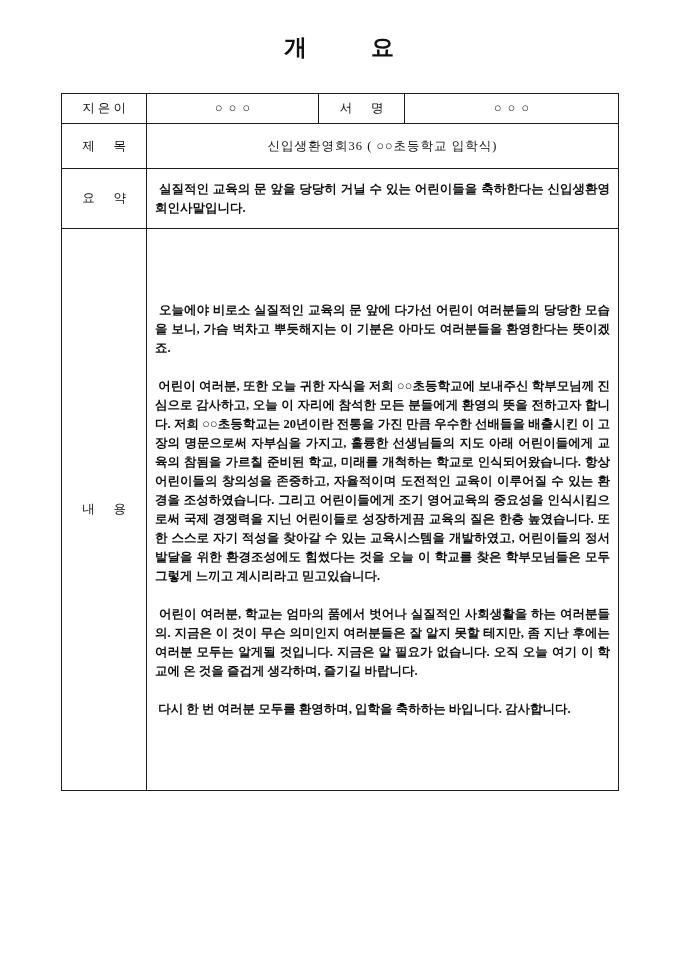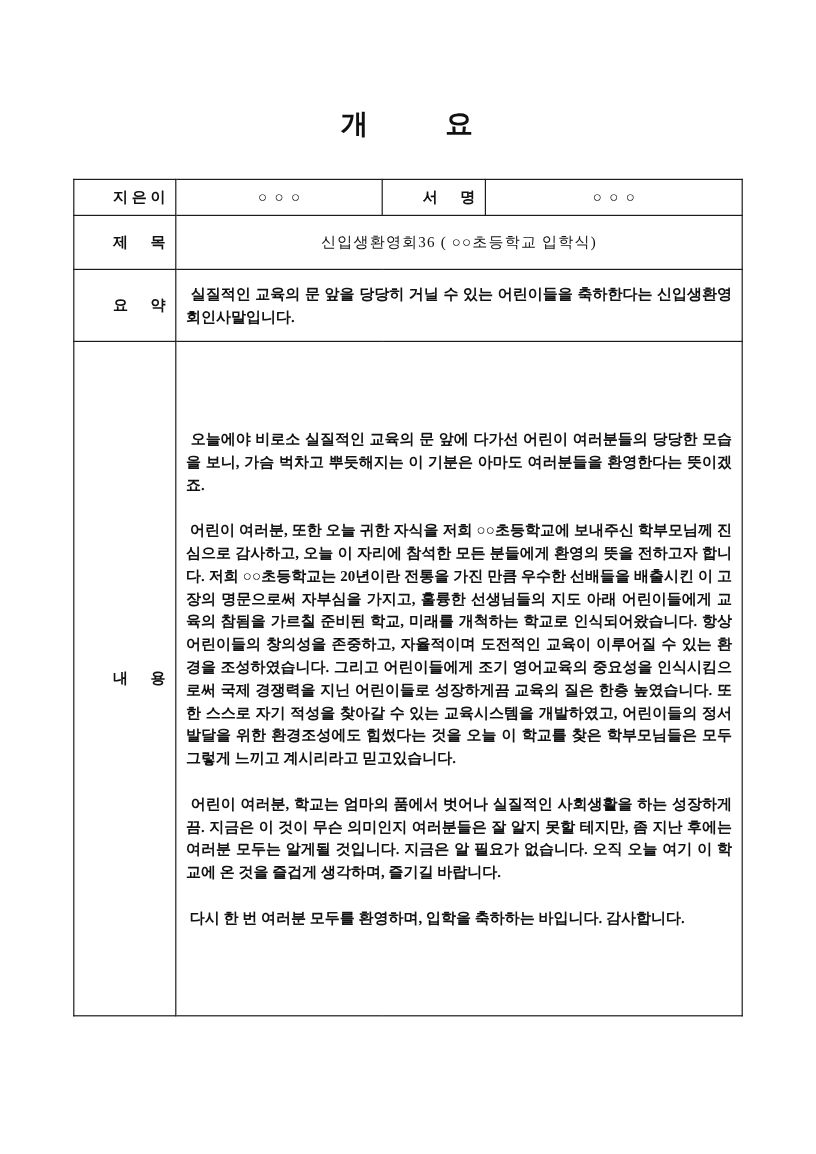--- a/index.html
+++ b/index.html
@@ -8,21 +8,21 @@
     width: 680px;
     height: 962px;
     background: #ffffff;
     font-family: "Liberation Serif", "DejaVu Serif", serif;
     color: #111111;
   }
   .page {
     position: relative;
     width: 680px;
     height: 962px;
-    padding-top: 88px;
+    padding-top: 32px;
   }
   .doc-title {
     text-align: center;
     font-size: 23px;
     font-weight: bold;
     white-space: pre;
     letter-spacing: 2px;
     margin: 0 0 30px 0;
   }
   table.overview {
@@ -31,22 +31,22 @@
     width: 557px;
     table-layout: fixed;
   }
   table.overview td {
     border: 1.4px solid #1c1c1c;
     padding: 3px 8px;
     font-size: 12.5px;
     vertical-align: middle;
   }
   td.label {
-    font-weight: bold;
-    text-align: right;
+    font-weight: normal;
+    text-align: center;
     white-space: pre;
     font-size: 13px;
   }
   td.center-val {
     text-align: center;
     white-space: pre;
     font-weight: bold;
     font-size: 12.5px;
   }
   td.subject-val {
@@ -110,20 +110,20 @@
       </tr>
       <tr class="r-summary">
         <td class="label">요      약</td>
         <td class="summary-val" colspan="3"> 실질적인 교육의 문 앞을 당당히 거닐 수 있는 어린이들을 축하한다는 신입생환영회인사말입니다.</td>
       </tr>
       <tr class="r-content">
         <td class="label">내      용</td>
         <td class="content-val" colspan="3">
             <p> 오늘에야 비로소 실질적인 교육의 문 앞에 다가선 어린이 여러분들의 당당한 모습을 보니, 가슴 벅차고 뿌듯해지는 이 기분은 아마도 여러분들을 환영한다는 뜻이겠죠.</p>
             <p> 어린이 여러분, 또한 오늘 귀한 자식을 저희 ○○초등학교에 보내주신 학부모님께 진심으로 감사하고, 오늘 이 자리에 참석한 모든 분들에게 환영의 뜻을 전하고자 합니다. 저희 ○○초등학교는 20년이란 전통을 가진 만큼 우수한 선배들을 배출시킨 이 고장의 명문으로써 자부심을 가지고, 훌륭한 선생님들의 지도 아래 어린이들에게 교육의 참됨을 가르칠 준비된 학교, 미래를 개척하는 학교로 인식되어왔습니다. 항상 어린이들의 창의성을 존중하고, 자율적이며 도전적인 교육이 이루어질 수 있는 환경을 조성하였습니다. 그리고 어린이들에게 조기 영어교육의 중요성을 인식시킴으로써 국제 경쟁력을 지닌 어린이들로 성장하게끔 교육의 질은 한층 높였습니다. 또한 스스로 자기 적성을 찾아갈 수 있는 교육시스템을 개발하였고, 어린이들의 정서발달을 위한 환경조성에도 힘썼다는 것을 오늘 이 학교를 찾은 학부모님들은 모두 그렇게 느끼고 계시리라고 믿고있습니다.</p>
-            <p> 어린이 여러분, 학교는 엄마의 품에서 벗어나 실질적인 사회생활을 하는 성장하게끔. 지금은 이 것이 무슨 의미인지 여러분들은 잘 알지 못할 테지만, 좀 지난 후에는 여러분 모두는 알게될 것입니다. 지금은 알 필요가 없습니다. 오직 오늘 여기 이 학교에 온 것을 즐겁게 생각하며, 즐기길 바랍니다.</p>
+            <p> 어린이 여러분, 학교는 엄마의 품에서 벗어나 실질적인 사회생활을 하는 여러분들의. 지금은 이 것이 무슨 의미인지 여러분들은 잘 알지 못할 테지만, 좀 지난 후에는 여러분 모두는 알게될 것입니다. 지금은 알 필요가 없습니다. 오직 오늘 여기 이 학교에 온 것을 즐겁게 생각하며, 즐기길 바랍니다.</p>
             <p> 다시 한 번 여러분 모두를 환영하며, 입학을 축하하는 바입니다. 감사합니다.</p>
           </td>
       </tr>
     </tbody>
   </table>
 
 </div>
 
 </body></html>

